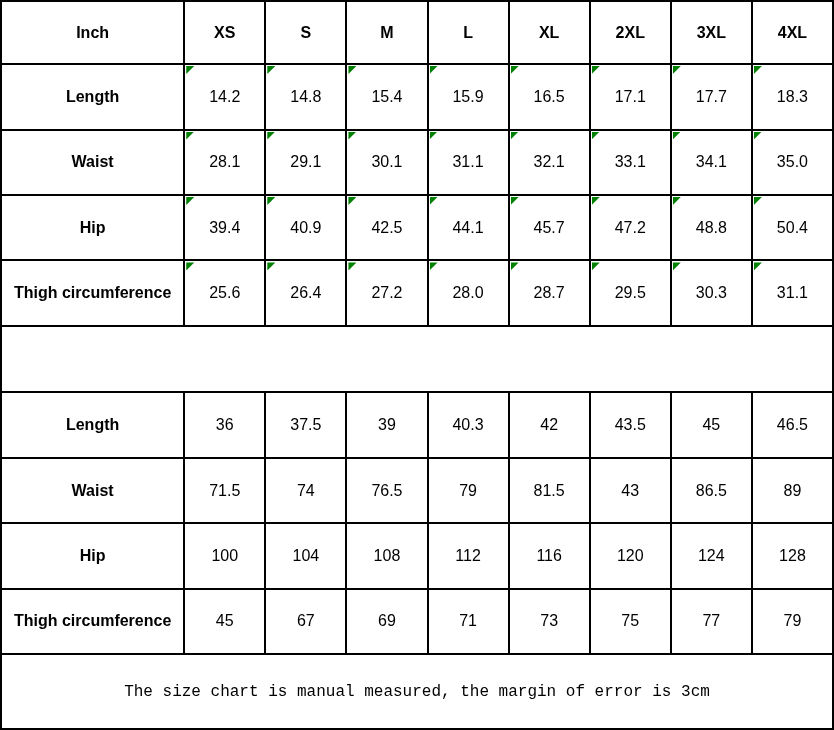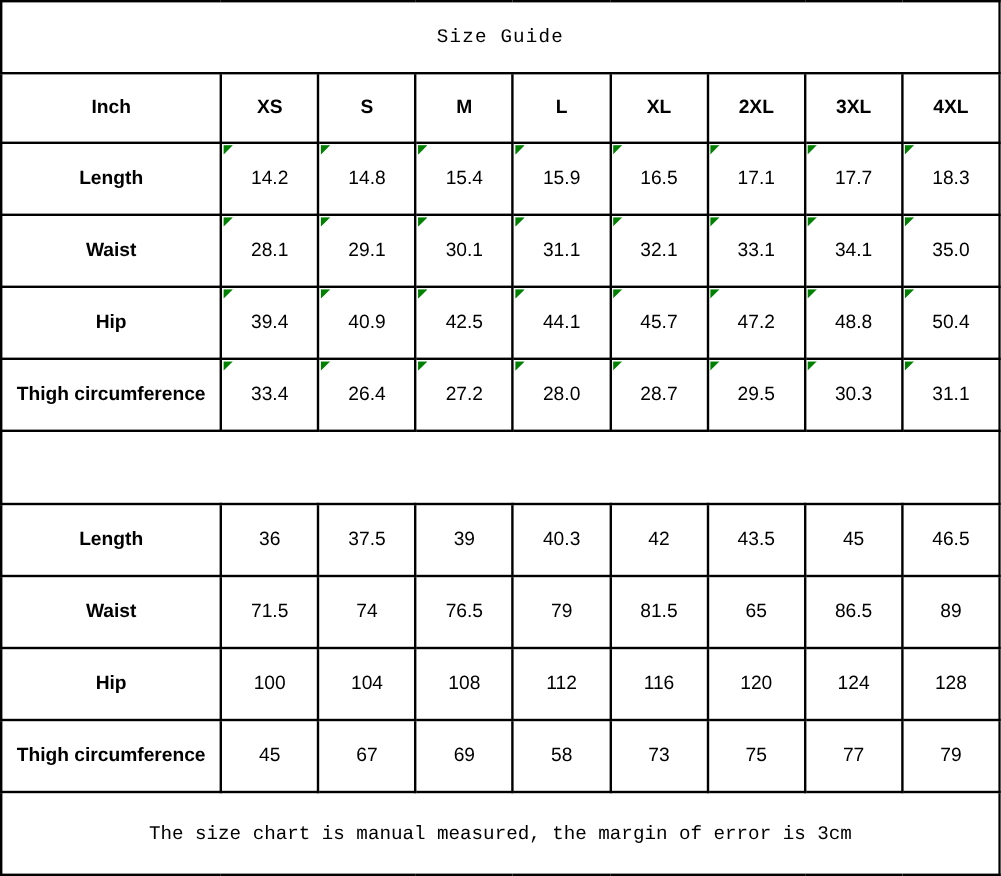--- a/index.html
+++ b/index.html
@@ -81,23 +81,20 @@
         <col class="c-size">
         <col class="c-size">
         <col class="c-size">
       <col class="c-size">
         <col class="c-size">
         <col class="c-size">
         <col class="c-size">
     </colgroup>
 
     <tbody>
-        <tr class="r-title">
-      <td class="title-cell" colspan="9">Size Guide</td>
-    </tr>
 
     <tr class="r-head">
       <td class="head-cell">Inch</td>
       <td class="head-cell">XS</td>
       <td class="head-cell">S</td>
       <td class="head-cell">M</td>
       <td class="head-cell">L</td>
       <td class="head-cell">XL</td>
       <td class="head-cell">2XL</td>
       <td class="head-cell">3XL</td>
@@ -135,21 +132,21 @@
       <td class="value-cell"><span class="flag"></span><span>42.5</span></td>
       <td class="value-cell"><span class="flag"></span><span>44.1</span></td>
       <td class="value-cell"><span class="flag"></span><span>45.7</span></td>
       <td class="value-cell"><span class="flag"></span><span>47.2</span></td>
       <td class="value-cell"><span class="flag"></span><span>48.8</span></td>
       <td class="value-cell"><span class="flag"></span><span>50.4</span></td>
     </tr>
 
     <tr class="r-data">
       <td class="label-cell">Thigh circumference</td>
-      <td class="value-cell"><span class="flag"></span><span>33.4</span></td>
+      <td class="value-cell"><span class="flag"></span><span>25.6</span></td>
       <td class="value-cell"><span class="flag"></span><span>26.4</span></td>
       <td class="value-cell"><span class="flag"></span><span>27.2</span></td>
       <td class="value-cell"><span class="flag"></span><span>28.0</span></td>
       <td class="value-cell"><span class="flag"></span><span>28.7</span></td>
       <td class="value-cell"><span class="flag"></span><span>29.5</span></td>
       <td class="value-cell"><span class="flag"></span><span>30.3</span></td>
       <td class="value-cell"><span class="flag"></span><span>31.1</span></td>
     </tr>
 
     <tr class="r-spacer">
@@ -169,21 +166,21 @@
       <td class="value-cell">46.5</td>
     </tr>
 
     <tr class="r-data">
       <td class="label-cell">Waist</td>
       <td class="value-cell">71.5</td>
       <td class="value-cell">74</td>
       <td class="value-cell">76.5</td>
       <td class="value-cell">79</td>
       <td class="value-cell">81.5</td>
-      <td class="value-cell">65</td>
+      <td class="value-cell">43</td>
       <td class="value-cell">86.5</td>
       <td class="value-cell">89</td>
     </tr>
 
     <tr class="r-data">
       <td class="label-cell">Hip</td>
       <td class="value-cell">100</td>
       <td class="value-cell">104</td>
       <td class="value-cell">108</td>
       <td class="value-cell">112</td>
@@ -191,21 +188,21 @@
       <td class="value-cell">120</td>
       <td class="value-cell">124</td>
       <td class="value-cell">128</td>
     </tr>
 
     <tr class="r-data">
       <td class="label-cell">Thigh circumference</td>
       <td class="value-cell">45</td>
       <td class="value-cell">67</td>
       <td class="value-cell">69</td>
-      <td class="value-cell">58</td>
+      <td class="value-cell">71</td>
       <td class="value-cell">73</td>
       <td class="value-cell">75</td>
       <td class="value-cell">77</td>
       <td class="value-cell">79</td>
     </tr>
 
     <tr class="r-foot">
       <td class="footer-cell" colspan="9">The size chart is manual measured, the margin of error is 3cm</td>
     </tr>
   </tbody>

